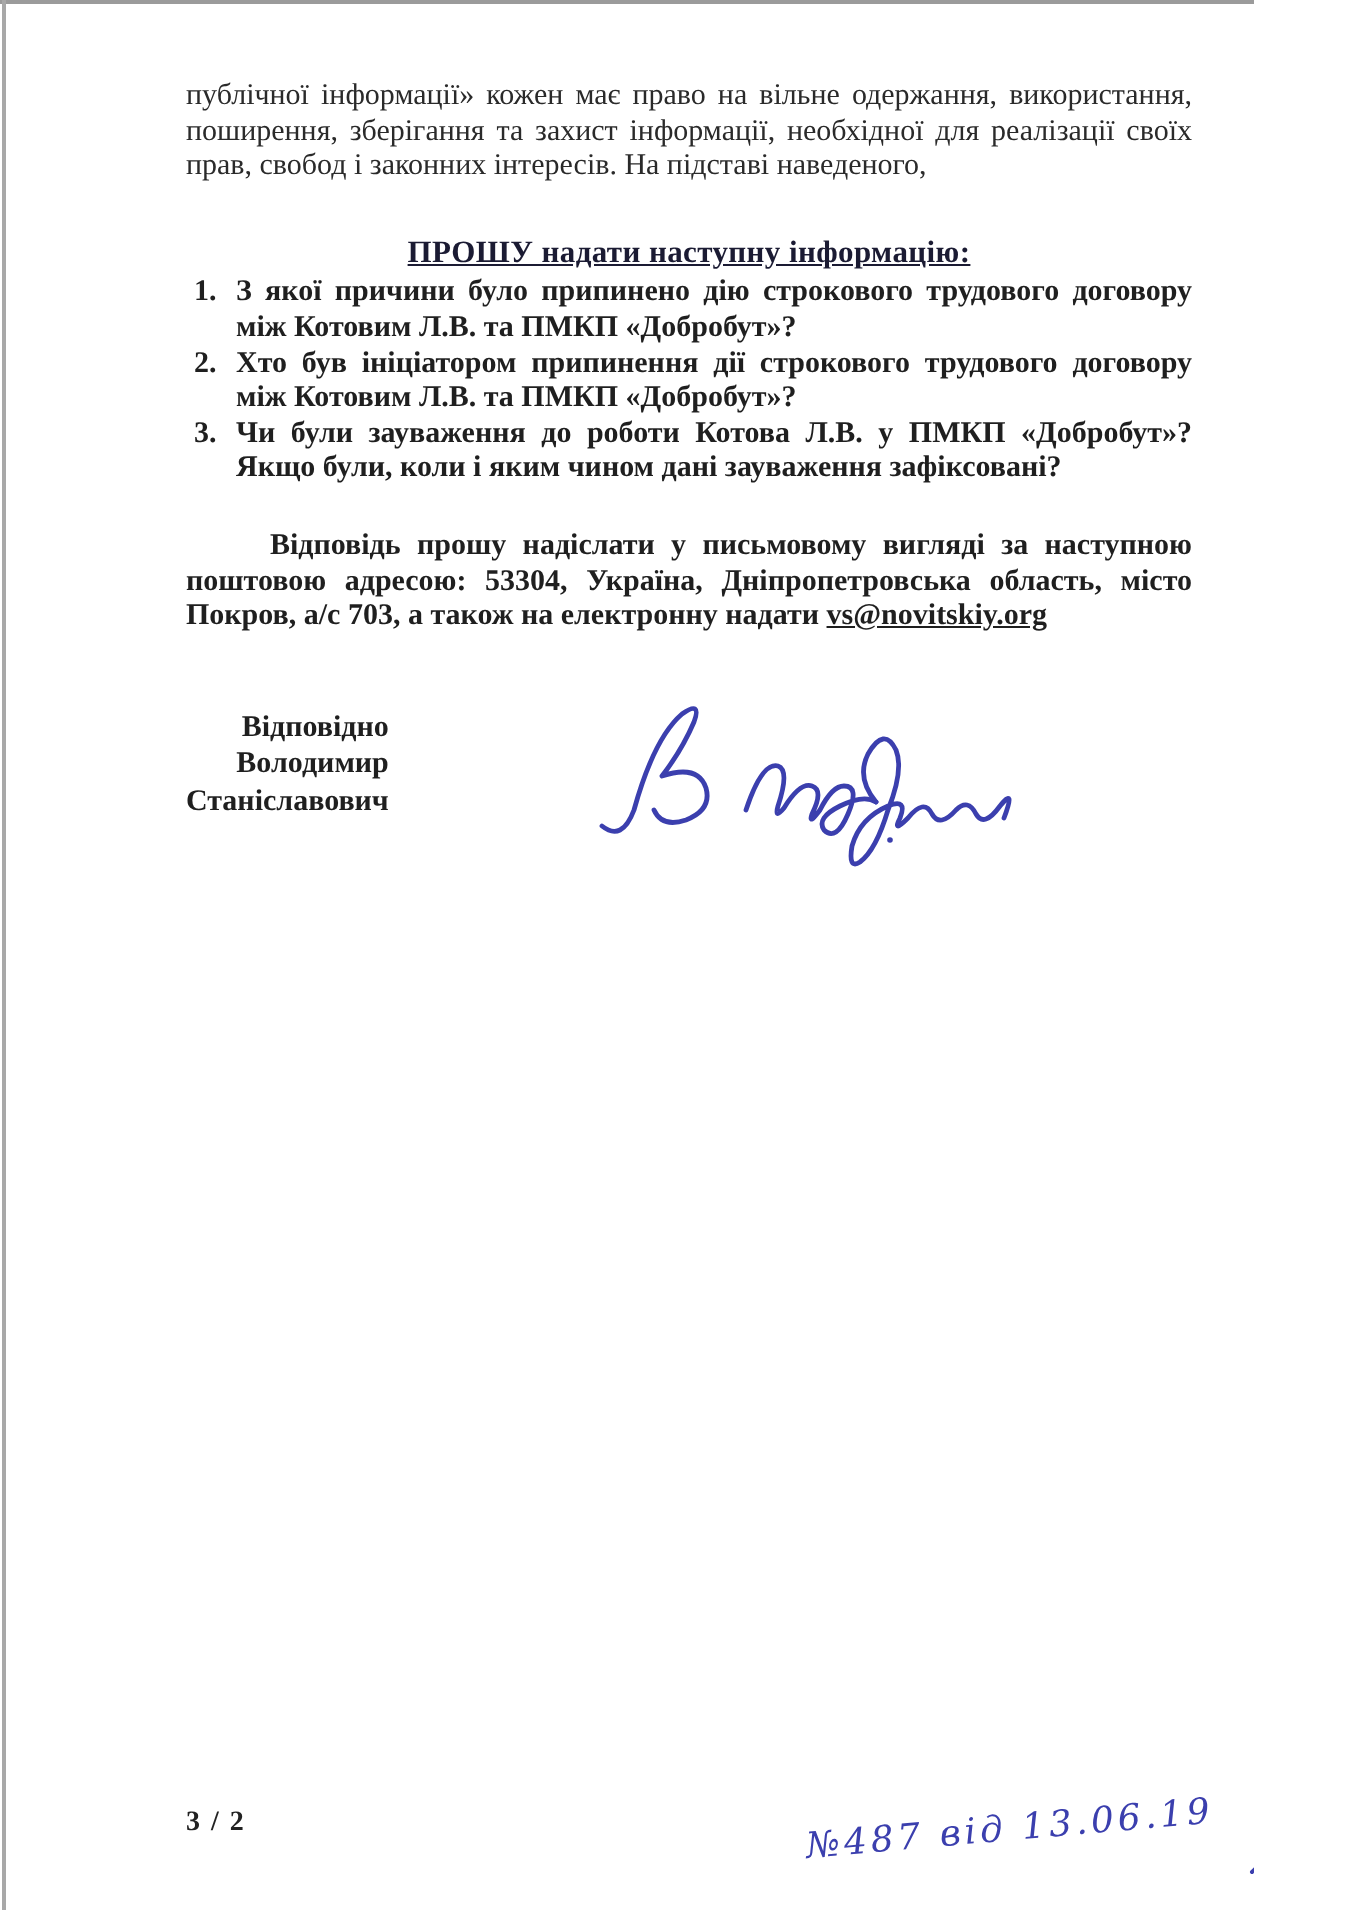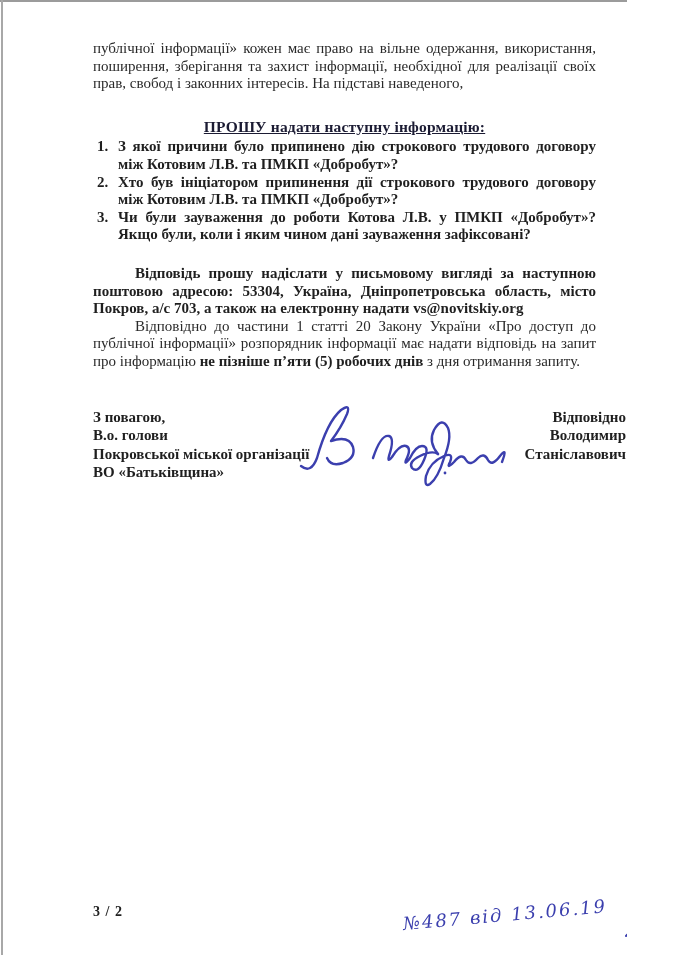--- a/index.html
+++ b/index.html
@@ -43,21 +43,21 @@
     text-decoration: underline;
     letter-spacing: 0.2px;
   }
 
   .req-list { margin-top: 3px; }
   .req-item { display: flex; font-weight: 700; color:#1f1f1f; }
   .req-item .num { flex: 0 0 25px; padding-left: 4px; box-sizing: border-box; }
   .req-item .txt { flex: 1; text-align: justify; }
 
   .reply { margin-top: 21px; font-weight: 700; color:#1f1f1f; }
-  .email { }
+  .email { text-decoration: underline; }
 
   .law { margin-top: 0; color:#2a2a2a; }
 
   .sig-row {
     position: relative;
     margin-top: 37px;
     display: flex;
     justify-content: space-between;
     font-weight: 700;
     color: #1f1f1f;
@@ -127,29 +127,22 @@
         <span class="txt">Хто був ініціатором припинення дії строкового трудового договору між Котовим Л.В. та ПМКП «Добробут»?</span>
       </div>
       <div class="req-item">
         <span class="num">3.</span>
         <span class="txt">Чи були зауваження до роботи Котова Л.В. у ПМКП «Добробут»? Якщо були, коли і яким чином дані зауваження зафіксовані?</span>
       </div>
     </div>
 
     <p class="reply justify indent"><span>Відповідь прошу надіслати у письмовому вигляді за наступною поштовою адресою: 53304, Україна, Дніпропетровська область, місто Покров, а/с 703, а також на електронну надати </span><span class="email">vs@novitskiy.org</span></p>
 
-    <p class="law justify indent"><span>Відповідно до частини 1 статті 20 Закону України «Про доступ до публічної інформації» розпорядник інформації має надати відповідь на запит про інформацію </span><span class="bold">не пізніше п’яти (5) робочих днів</span><span> з дня отримання запиту.</span></p>
 
     <div class="sig-row">
-      <div class="sig-left">
-        <div>З повагою,</div>
-        <div>В.о. голови</div>
-        <div>Покровської міської організації</div>
-        <div>ВО «Батьківщина»</div>
-      </div>
 
       <svg class="sig-ink" width="230" height="100" viewBox="0 0 230 100">
         <g fill="none" class="ink-stroke" stroke="#3b3fae" stroke-width="2.4" stroke-linecap="round" stroke-linejoin="round">
           <path d="M8,66 Q18,74 24,58 Q34,22 48,10 Q58,3 54,14 Q48,28 38,41 Q56,35 60,47 Q63,58 50,63 Q38,67 34,58"></path>
           <path d="M80,58 Q88,34 96,36 Q102,38 96,56 Q94,63 99,57 Q107,44 113,46 Q119,48 113,60 Q111,66 117,58 Q123,46 129,46 Q137,46 131,60 Q125,74 119,68 Q115,62 127,56 Q139,50 145,54"></path>
           <path d="M145,54 Q135,42 141,30 Q149,16 155,28 Q159,38 151,58 Q145,78 137,84 Q131,88 133,76 Q137,62 151,56 Q161,52 157,62 Q153,70 161,62 Q169,52 173,60 Q177,67 185,58 Q191,52 195,60 Q199,67 207,56 Q215,46 209,62"></path>
           <circle cx="152" cy="73" r="1.4" fill="#3b3fae" stroke="none"></circle>
         </g>
       </svg>
 

